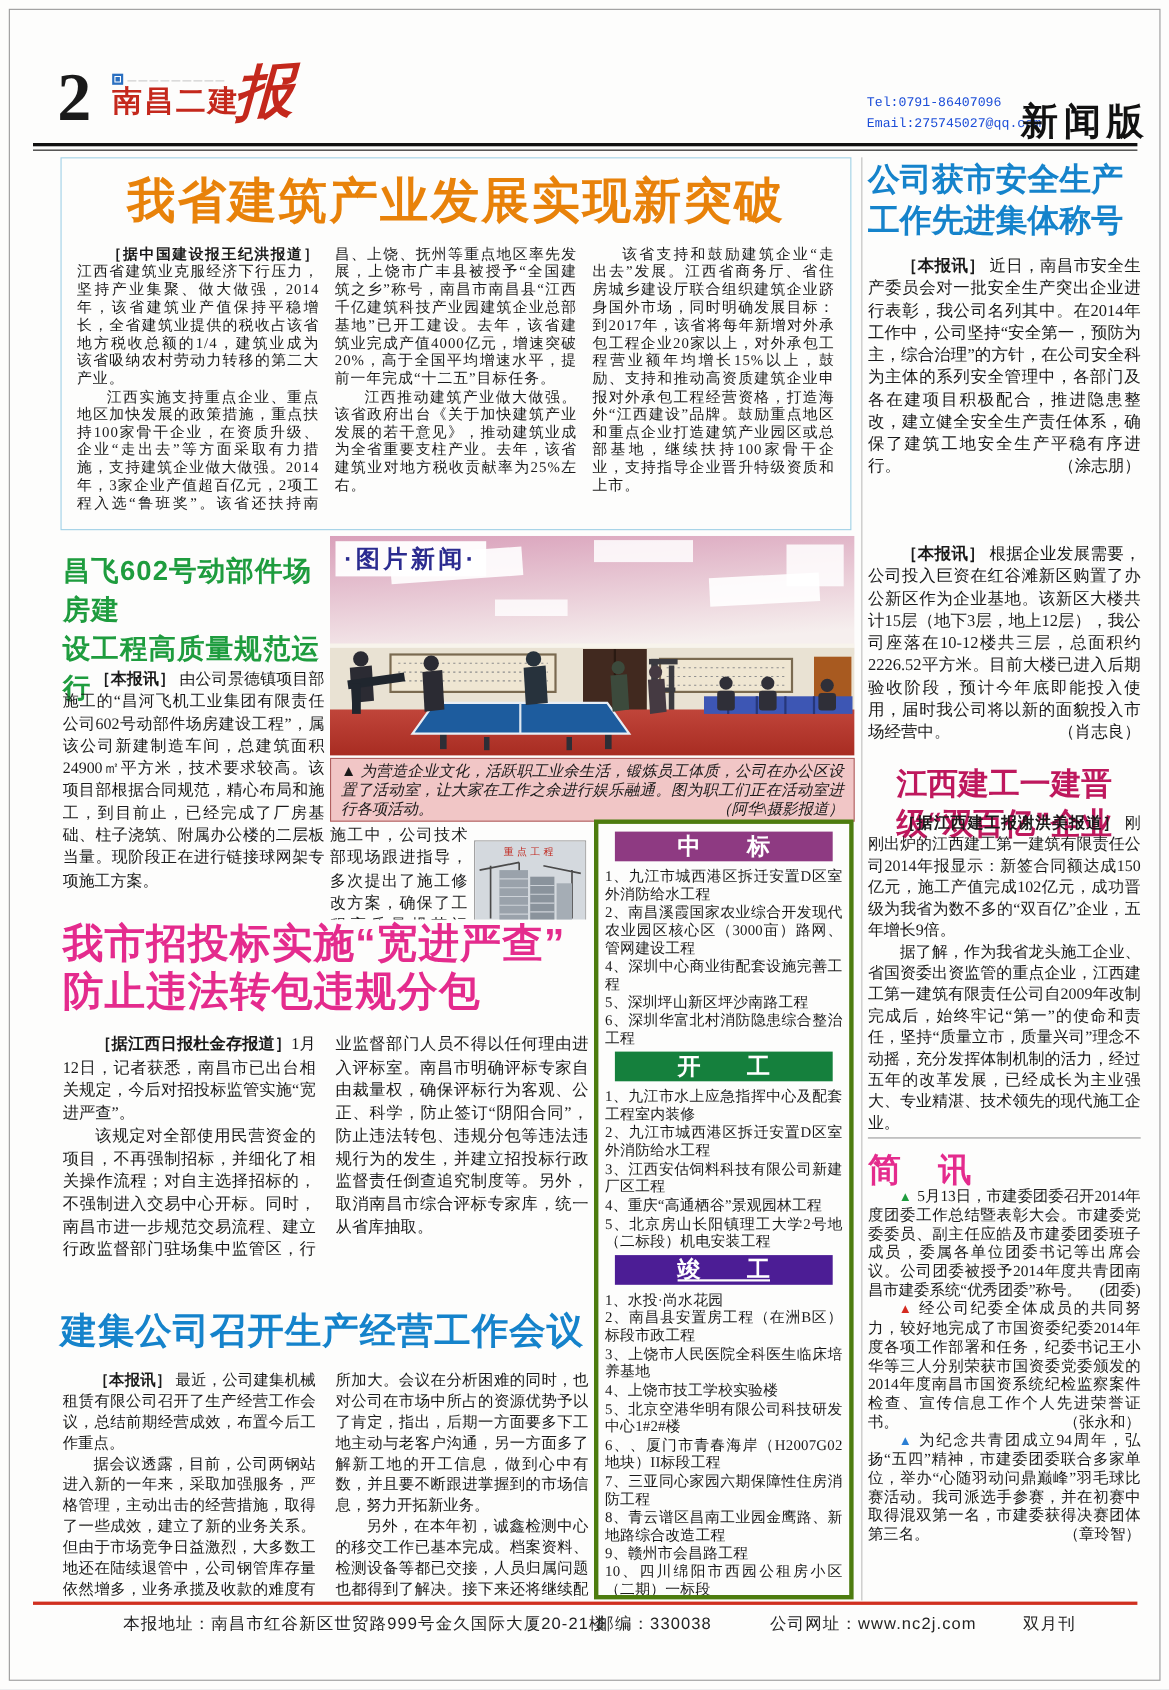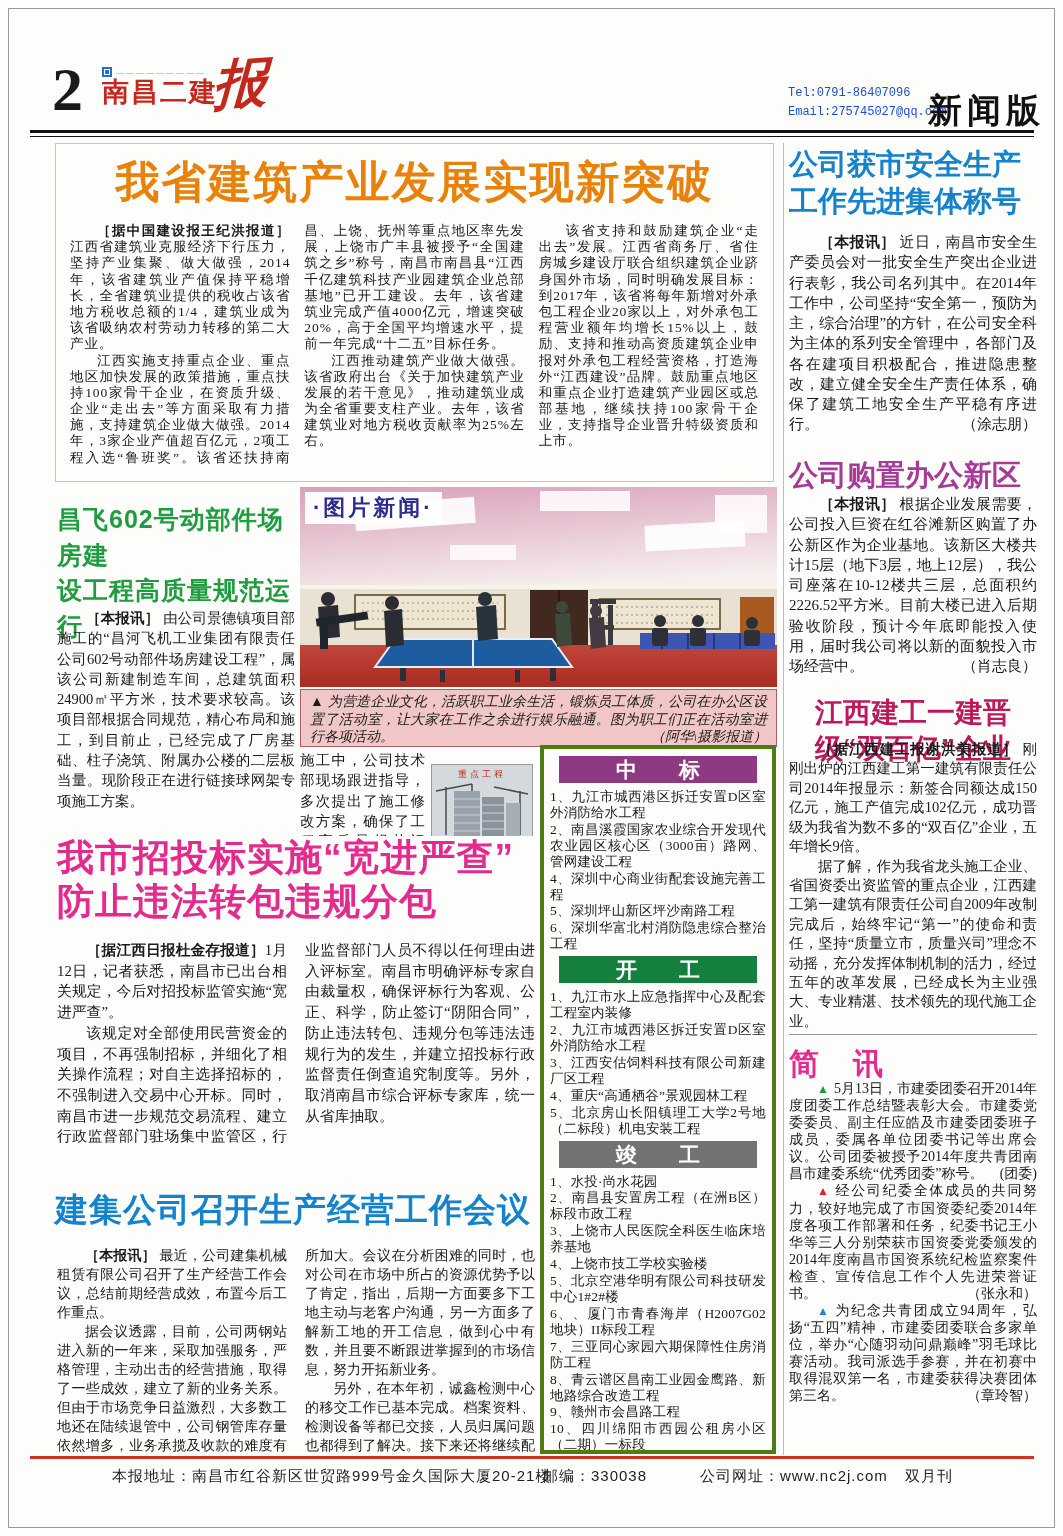--- a/index.html
+++ b/index.html
@@ -55,21 +55,21 @@
   #cont p{text-indent:0;}
   #inset{float:right;width:100px;height:82px;margin:14px 0 0 6px;border:1px solid #9a9a9a;}
 
   
   #bidbox{left:540px;top:745px;width:236px;height:709px;border:4px solid #4d7c0f;box-sizing:border-box;
           padding:3px 6px;overflow:hidden;}
   .bid-banner{width:198px;height:27px;line-height:27px;margin:4px auto 6px;text-align:center;color:#fff;
               font-family:"Liberation Sans",sans-serif;font-weight:800;font-size:21px;}
   .bid-win{background:#8e3a82;}
   .bid-start{background:#15803d;}
-  .bid-done{background:#737373;}
+  .bid-done{background:#4c1d95;text-decoration:underline;}
   .bidlist p{margin:0 0 1px;font-size:13.5px;line-height:1.18;letter-spacing:.2px;text-align:justify;text-indent:0;}
 
   
   #tender-title{left:57px;top:836px;width:490px;font-size:37px;line-height:1.2;color:#e42b8d;letter-spacing:1px;}
   #tender-body{left:57px;top:940px;width:478px;height:250px;column-count:2;column-gap:18px;
                font-size:14.8px;line-height:1.4;}
 
   
   #jj-title{left:55px;top:1190px;width:484px;font-size:33px;line-height:1.2;color:#1583cb;letter-spacing:1px;}
   #jj-body{left:57px;top:1246px;width:478px;height:210px;column-count:2;column-gap:18px;
@@ -83,21 +83,21 @@
   #r3-title{left:789px;top:695px;width:248px;font-size:28px;line-height:1.28;color:#be185d;text-align:center;}
   #r3-body{left:789px;top:740px;width:248px;height:294px;font-size:14.5px;line-height:1.34;}
   #r-div{left:789px;top:1034px;width:248px;height:1px;background:#999;}
   #briefs-title{left:789px;top:1044px;width:248px;font-size:30px;color:#e42b8d;letter-spacing:2px;}
   #briefs-body{left:789px;top:1080px;width:248px;height:376px;font-size:14px;line-height:1.22;}
   .marker{font-size:12px;margin-right:5px;font-style:normal;}
 
   
   #redrule{left:30px;top:1456px;width:1004px;height:3px;background:#d03020;}
   .foot{top:1467px;font-family:"Liberation Sans",sans-serif;font-size:15px;letter-spacing:1px;color:#222;}
-  #f-addr{left:112px;} #f-post{left:543px;} #f-web{left:700px;} #f-issue{left:905px;}
+  #f-addr{left:112px;} #f-post{left:543px;} #f-web{left:700px;} #f-issue{left:930px;}
 </style>
 </head>
 <body>
 
 <div id="page">
   <div class="abs" id="frame"></div>
 
   <div class="abs" id="pagenum">2</div>
   <div class="abs" id="masthead">
     <div id="tagline">
@@ -318,21 +318,20 @@
 
       <p><b class="lead"></b><span>另外，在本年初，诚鑫检测中心的移交工作已基本完成。档案资料、检测设备等都已交接，人员归属问题也都得到了解决。接下来还将继续配合对方开展交接后的工作，如原始遗留工地的收款、开票等。</span></p>
     </div>
 
   <h2 class="abs rtitle" id="r1-title">公司获市安全生产工作先进集体称号</h2>
   <div class="abs jbody" id="r1-body">
 
       <p><b class="lead">［本报讯］ </b><span>近日，南昌市安全生产委员会对一批安全生产突出企业进行表彰，我公司名列其中。在2014年工作中，公司坚持“安全第一，预防为主，综合治理”的方针，在公司安全科为主体的系列安全管理中，各部门及各在建项目积极配合，推进隐患整改，建立健全安全生产责任体系，确保了建筑工地安全生产平稳有序进行。</span><span class="byline">（涂志朋）</span></p>
     </div>
 
-  <h2 class="abs rtitle" id="r2-title">公司购置办公新区</h2>
   <div class="abs jbody" id="r2-body">
 
       <p><b class="lead">［本报讯］ </b><span>根据企业发展需要，公司投入巨资在红谷滩新区购置了办公新区作为企业基地。该新区大楼共计15层（地下3层，地上12层），我公司座落在10-12楼共三层，总面积约2226.52平方米。目前大楼已进入后期验收阶段，预计今年底即能投入使用，届时我公司将以新的面貌投入市场经营中。</span><span class="byline">（肖志良）</span></p>
     </div>
 
   <h2 class="abs rtitle" id="r3-title">江西建工一建晋级“双百亿”企业</h2>
   <div class="abs jbody" id="r3-body">
 
       <p><b class="lead">［据江西建工报谢洪美报道］ </b><span>刚刚出炉的江西建工第一建筑有限责任公司2014年报显示：新签合同额达成150亿元，施工产值完成102亿元，成功晋级为我省为数不多的“双百亿”企业，五年增长9倍。</span><span class="byline"></span></p>
 

